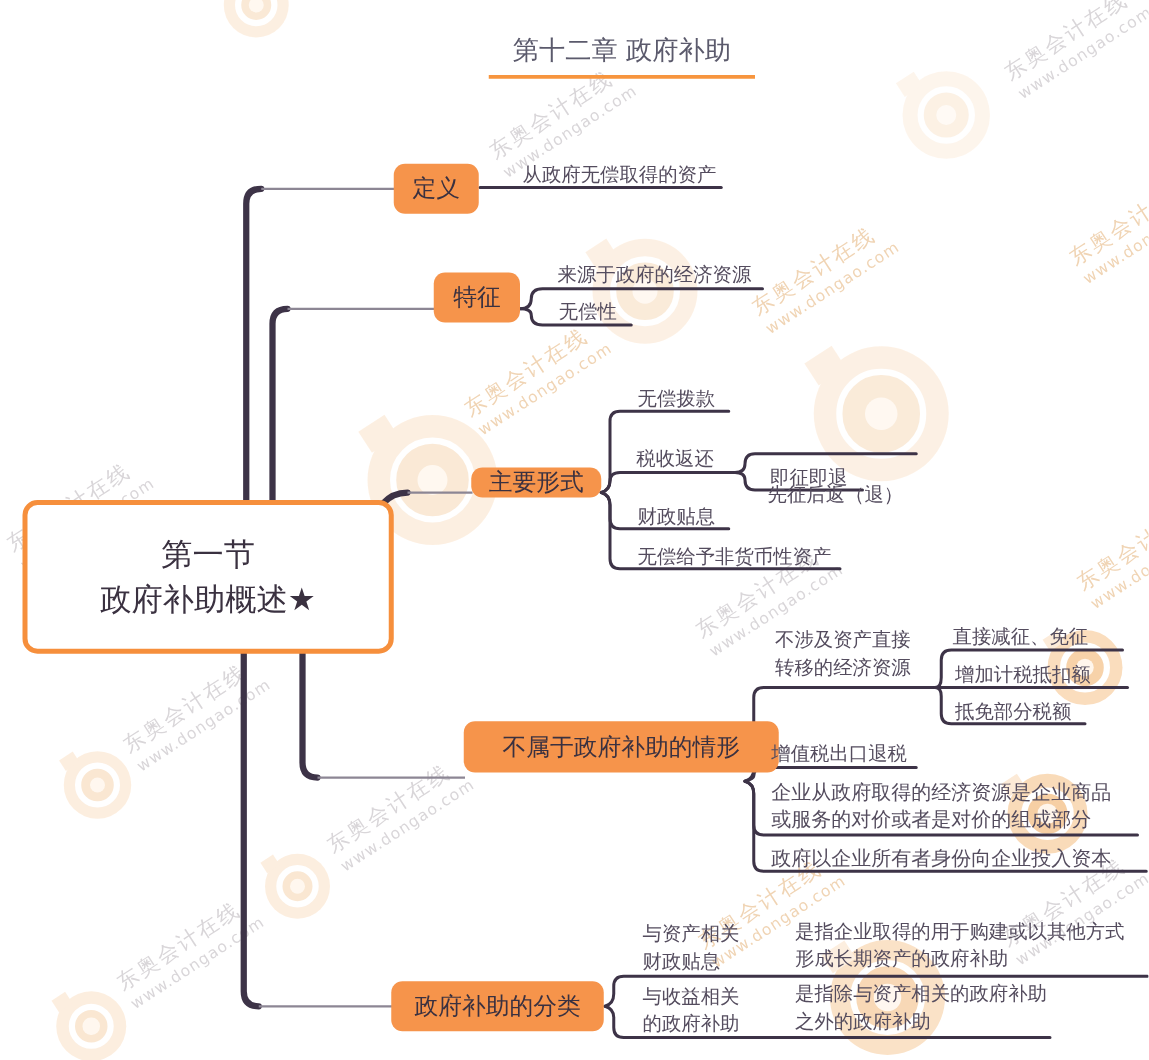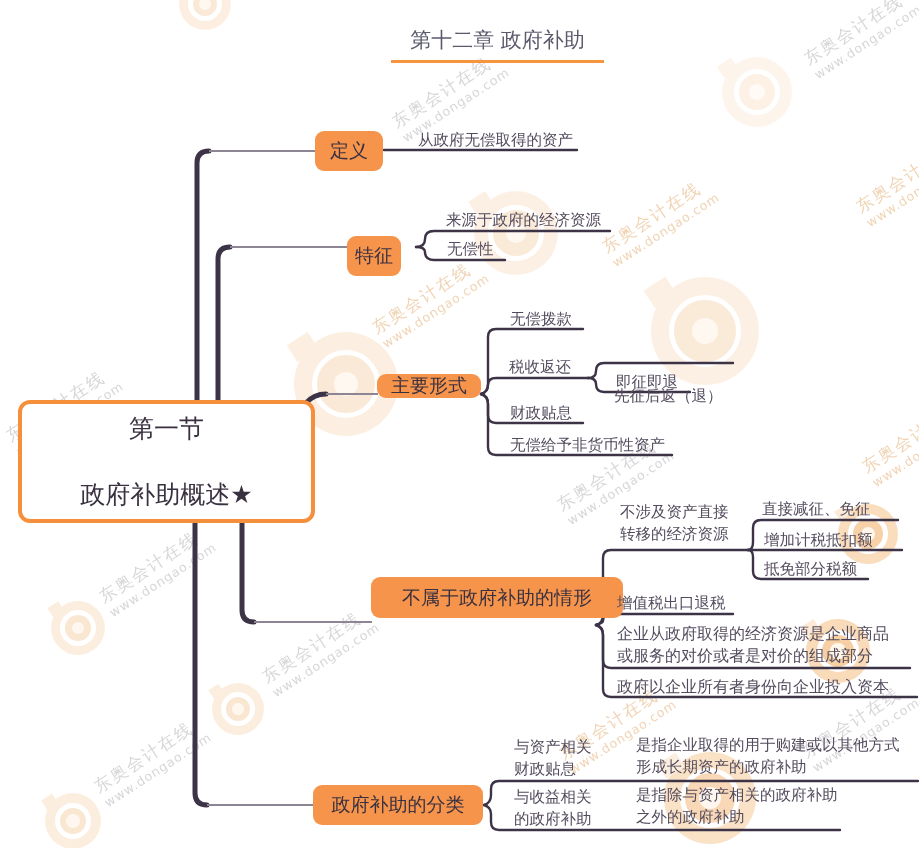--- a/index.html
+++ b/index.html
@@ -25,21 +25,21 @@
   
   .chapter{position:absolute;left:391px;top:26px;width:213px;text-align:center;
            font-size:21px;color:#5b5a6c;}
   .chapter-rule{position:absolute;left:391px;top:60px;width:213px;height:3px;background:#f7953e;}
   
   .box{position:absolute;background:#f6944b;border-radius:9px;color:#3a3140;
        display:flex;align-items:center;justify-content:center;font-size:19px;box-sizing:border-box;}
   .root-box{position:absolute;left:18px;top:400px;width:297px;height:123px;background:#fff;
        border:4px solid #f68f3c;border-radius:12px;box-sizing:border-box;
        display:flex;align-items:center;justify-content:center;text-align:center;
-       font-size:25px;line-height:66px;color:#3a3140;white-space:pre-line;}
+       font-size:25px;line-height:36px;color:#3a3140;white-space:pre-line;}
   
   .leaf{position:absolute;font-size:15.5px;line-height:21.5px;color:#544c5e;white-space:pre-line;}
   .leaf.big{font-size:16px;}
 </style>
 </head>
 <body>
 
 <div class="canvas">
 
   <div class="wm-layer">
@@ -169,21 +169,21 @@
     </g>
   </svg>
 
   <div class="chapter">第十二章 政府补助</div>
   <div class="chapter-rule"></div>
 
   <div class="root-box">第一节
 政府补助概述★</div>
 
   <div class="box" style="left:315px;top:131px;width:68px;height:40px;">定义</div>
-  <div class="box" style="left:347px;top:236px;width:54px;height:40px;">特征</div>
+  <div class="box" style="left:347px;top:218px;width:69px;height:40px;">特征</div>
   <div class="box" style="left:377px;top:374px;width:104px;height:24px;">主要形式</div>
   <div class="box" style="left:371px;top:577px;width:252px;height:41px;">不属于政府补助的情形</div>
   <div class="box" style="left:313px;top:785px;width:170px;height:40px;">政府补助的分类</div>
 
   <div class="leaf" style="left:418px;top:130px;">从政府无偿取得的资产</div>
   <div class="leaf" style="left:446px;top:210px;">来源于政府的经济资源</div>
   <div class="leaf" style="left:447px;top:239px;">无偿性</div>
   <div class="leaf" style="left:510px;top:309px;">无偿拨款</div>
   <div class="leaf" style="left:509px;top:357px;">税收返还</div>
   <div class="leaf" style="left:614px;top:342px;margin-top:44px;">先征后返（退）</div>

